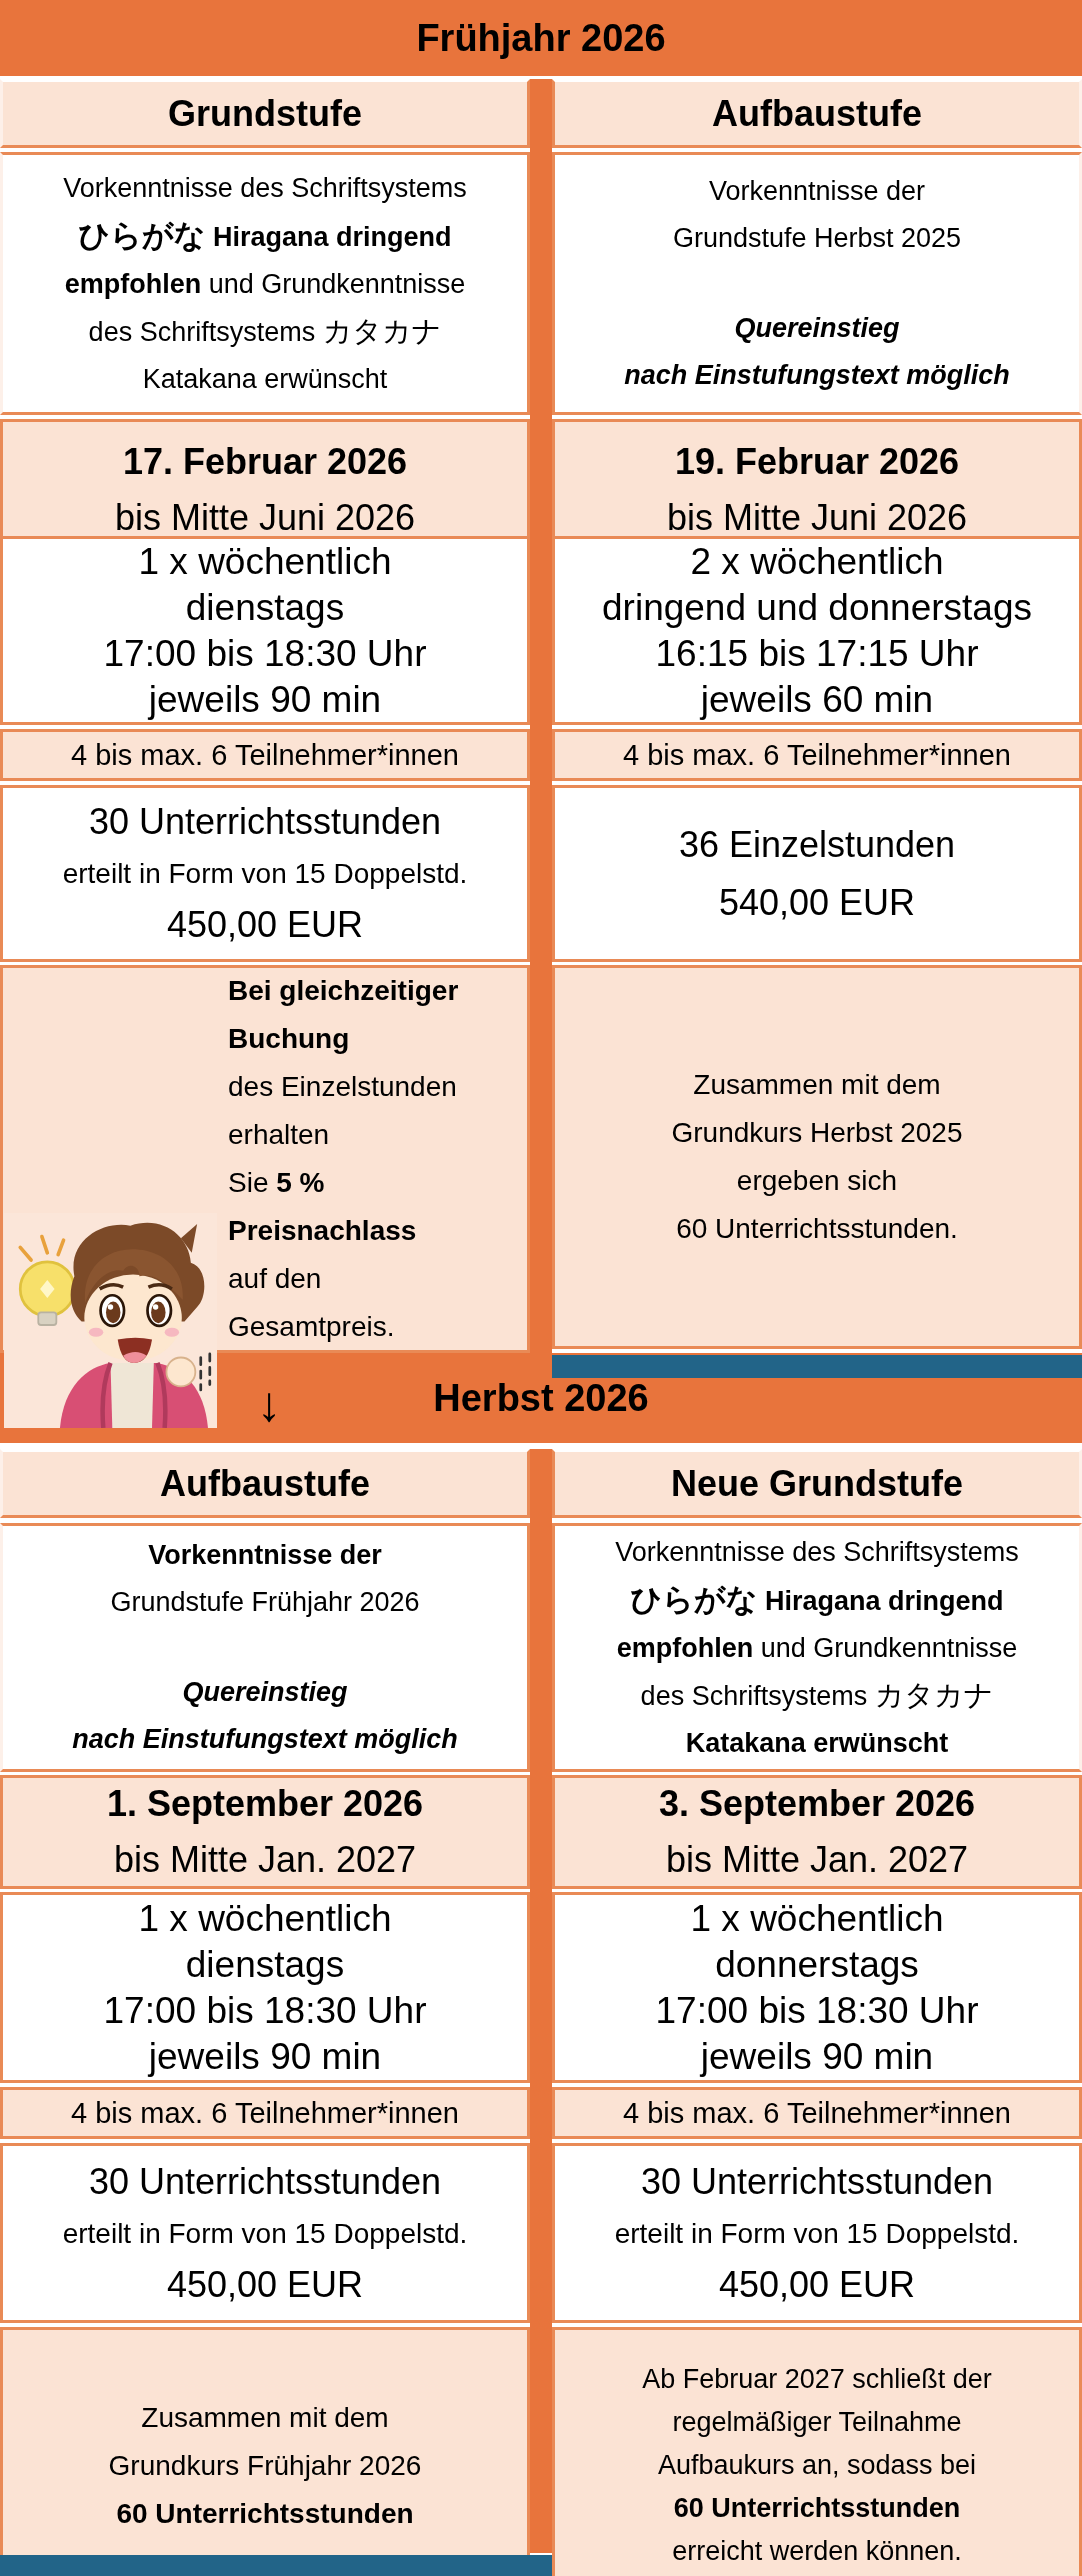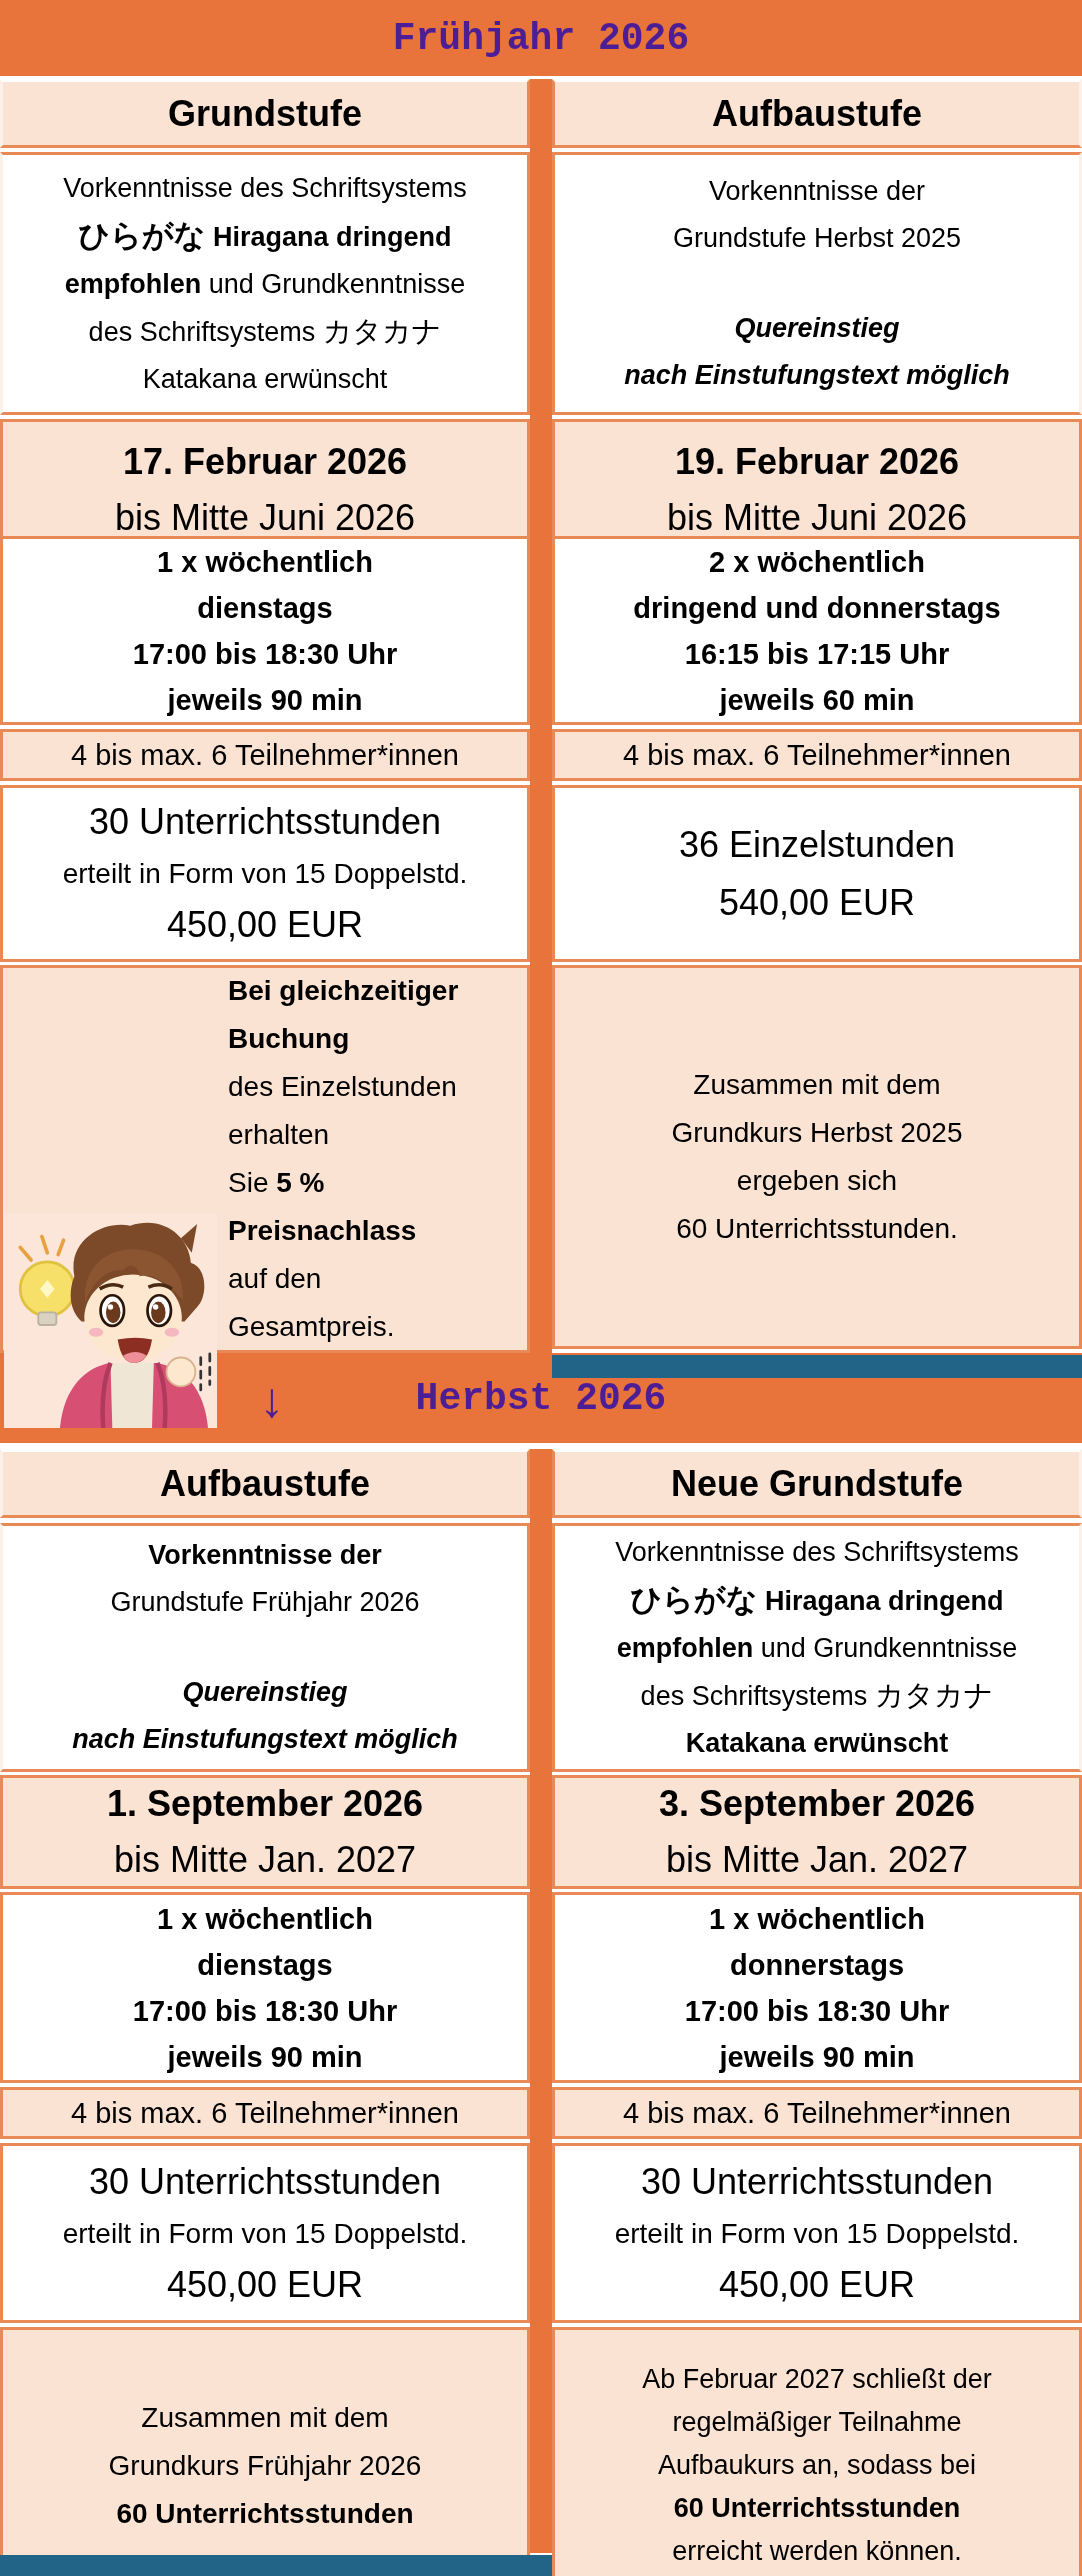--- a/index.html
+++ b/index.html
@@ -1,20 +1,20 @@
 <!DOCTYPE html>
 <html style="font-size:14.4px"><head>
 <meta charset="utf-8">
 <style>
   html,body{margin:0;padding:0;background:#fff;}
   body{font-family:"Liberation Sans",sans-serif;color:#000;}
   .canvas{position:relative;width:1082px;height:2576px;background:#ffffff;overflow:hidden;}
 
   .banner{position:absolute;left:0;width:1082px;background:#e8743c;display:flex;
-          align-items:center;justify-content:center;color:#4c1d95;font-weight:bold;font-size:38px;font-family:Liberation Mono, monospace;}
+          align-items:center;justify-content:center;color:#000000;font-weight:bold;font-size:38px;}
   .banner1{top:0;height:76px;}
   .banner2{top:1353px;height:90px;}
   .arrow{position:absolute;left:257px;top:27px;font-size:49px;font-weight:bold;line-height:1;}
 
   .vdivider{position:absolute;left:530px;width:21.6px;background:#e8743c;}
   .d1{top:79px;height:1274px;}
   .d2{top:1449px;height:1104px;}
 
   .teal{position:absolute;background:#226488;}
   .teal-right{left:552px;top:1355px;width:530px;height:22.5px;}
@@ -48,21 +48,21 @@
   .r-info2{top:2327px;height:277px;}
 
   .ln{font-size:27px;line-height:47px;}
   .gap-line{height:43px;}
   .b{font-weight:bold;}
   .bi{font-weight:bold;font-style:italic;}
   .jpb{font-size:31px;font-weight:bold;}
   .jpr{font-size:29px;}
   .date1{font-size:36px;font-weight:bold;line-height:56px;}
   .date2{font-size:36px;line-height:56px;}
-  .sln{font-size:29px;font-weight:bold;line-height:46px;}
+  .sln{font-size:37px;font-weight:normal;line-height:46px;}
   .pbig{font-size:36px;line-height:58px;}
   .psmall{font-size:28px;line-height:45px;}
   .nln{font-size:28px;line-height:48px;}
   .nln2{font-size:27px;line-height:43px;}
   .note-left{align-items:flex-start;text-align:left;padding-left:225px;}
 
   .mascot{position:absolute;left:3.6px;top:1213px;width:213px;height:215px;
           background:#fbe6d9;z-index:5;}
 </style>
 </head>

